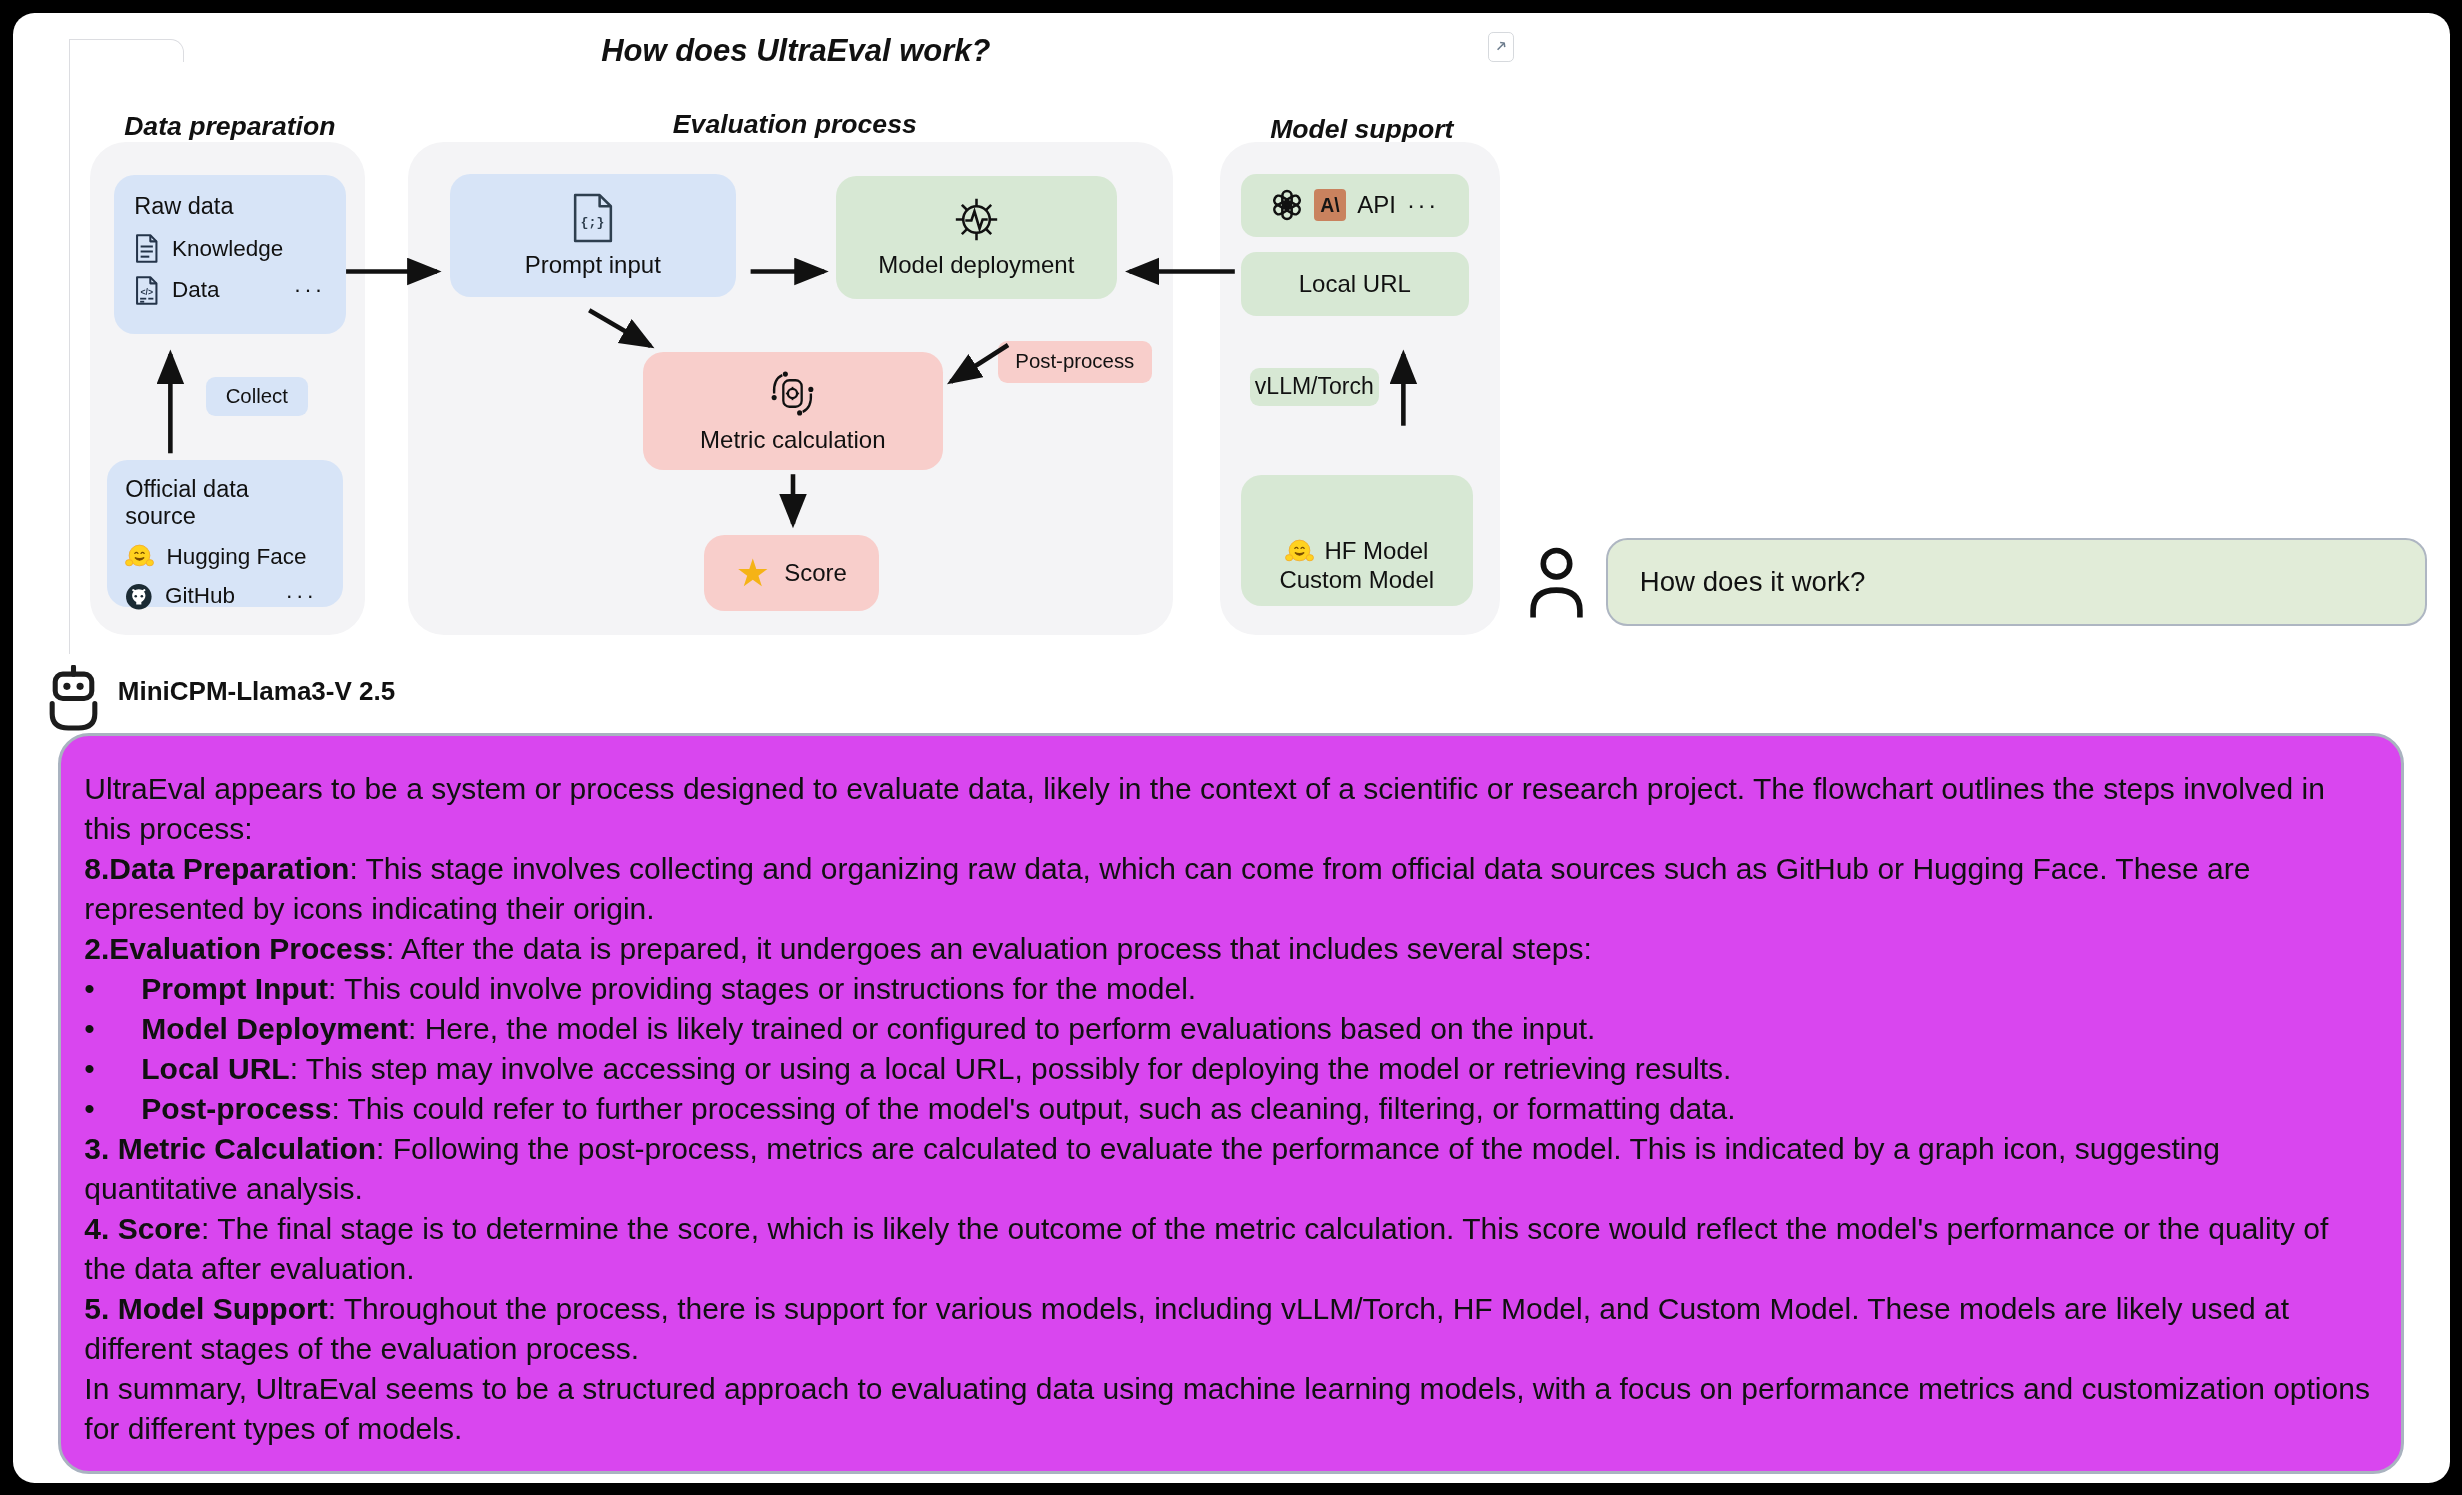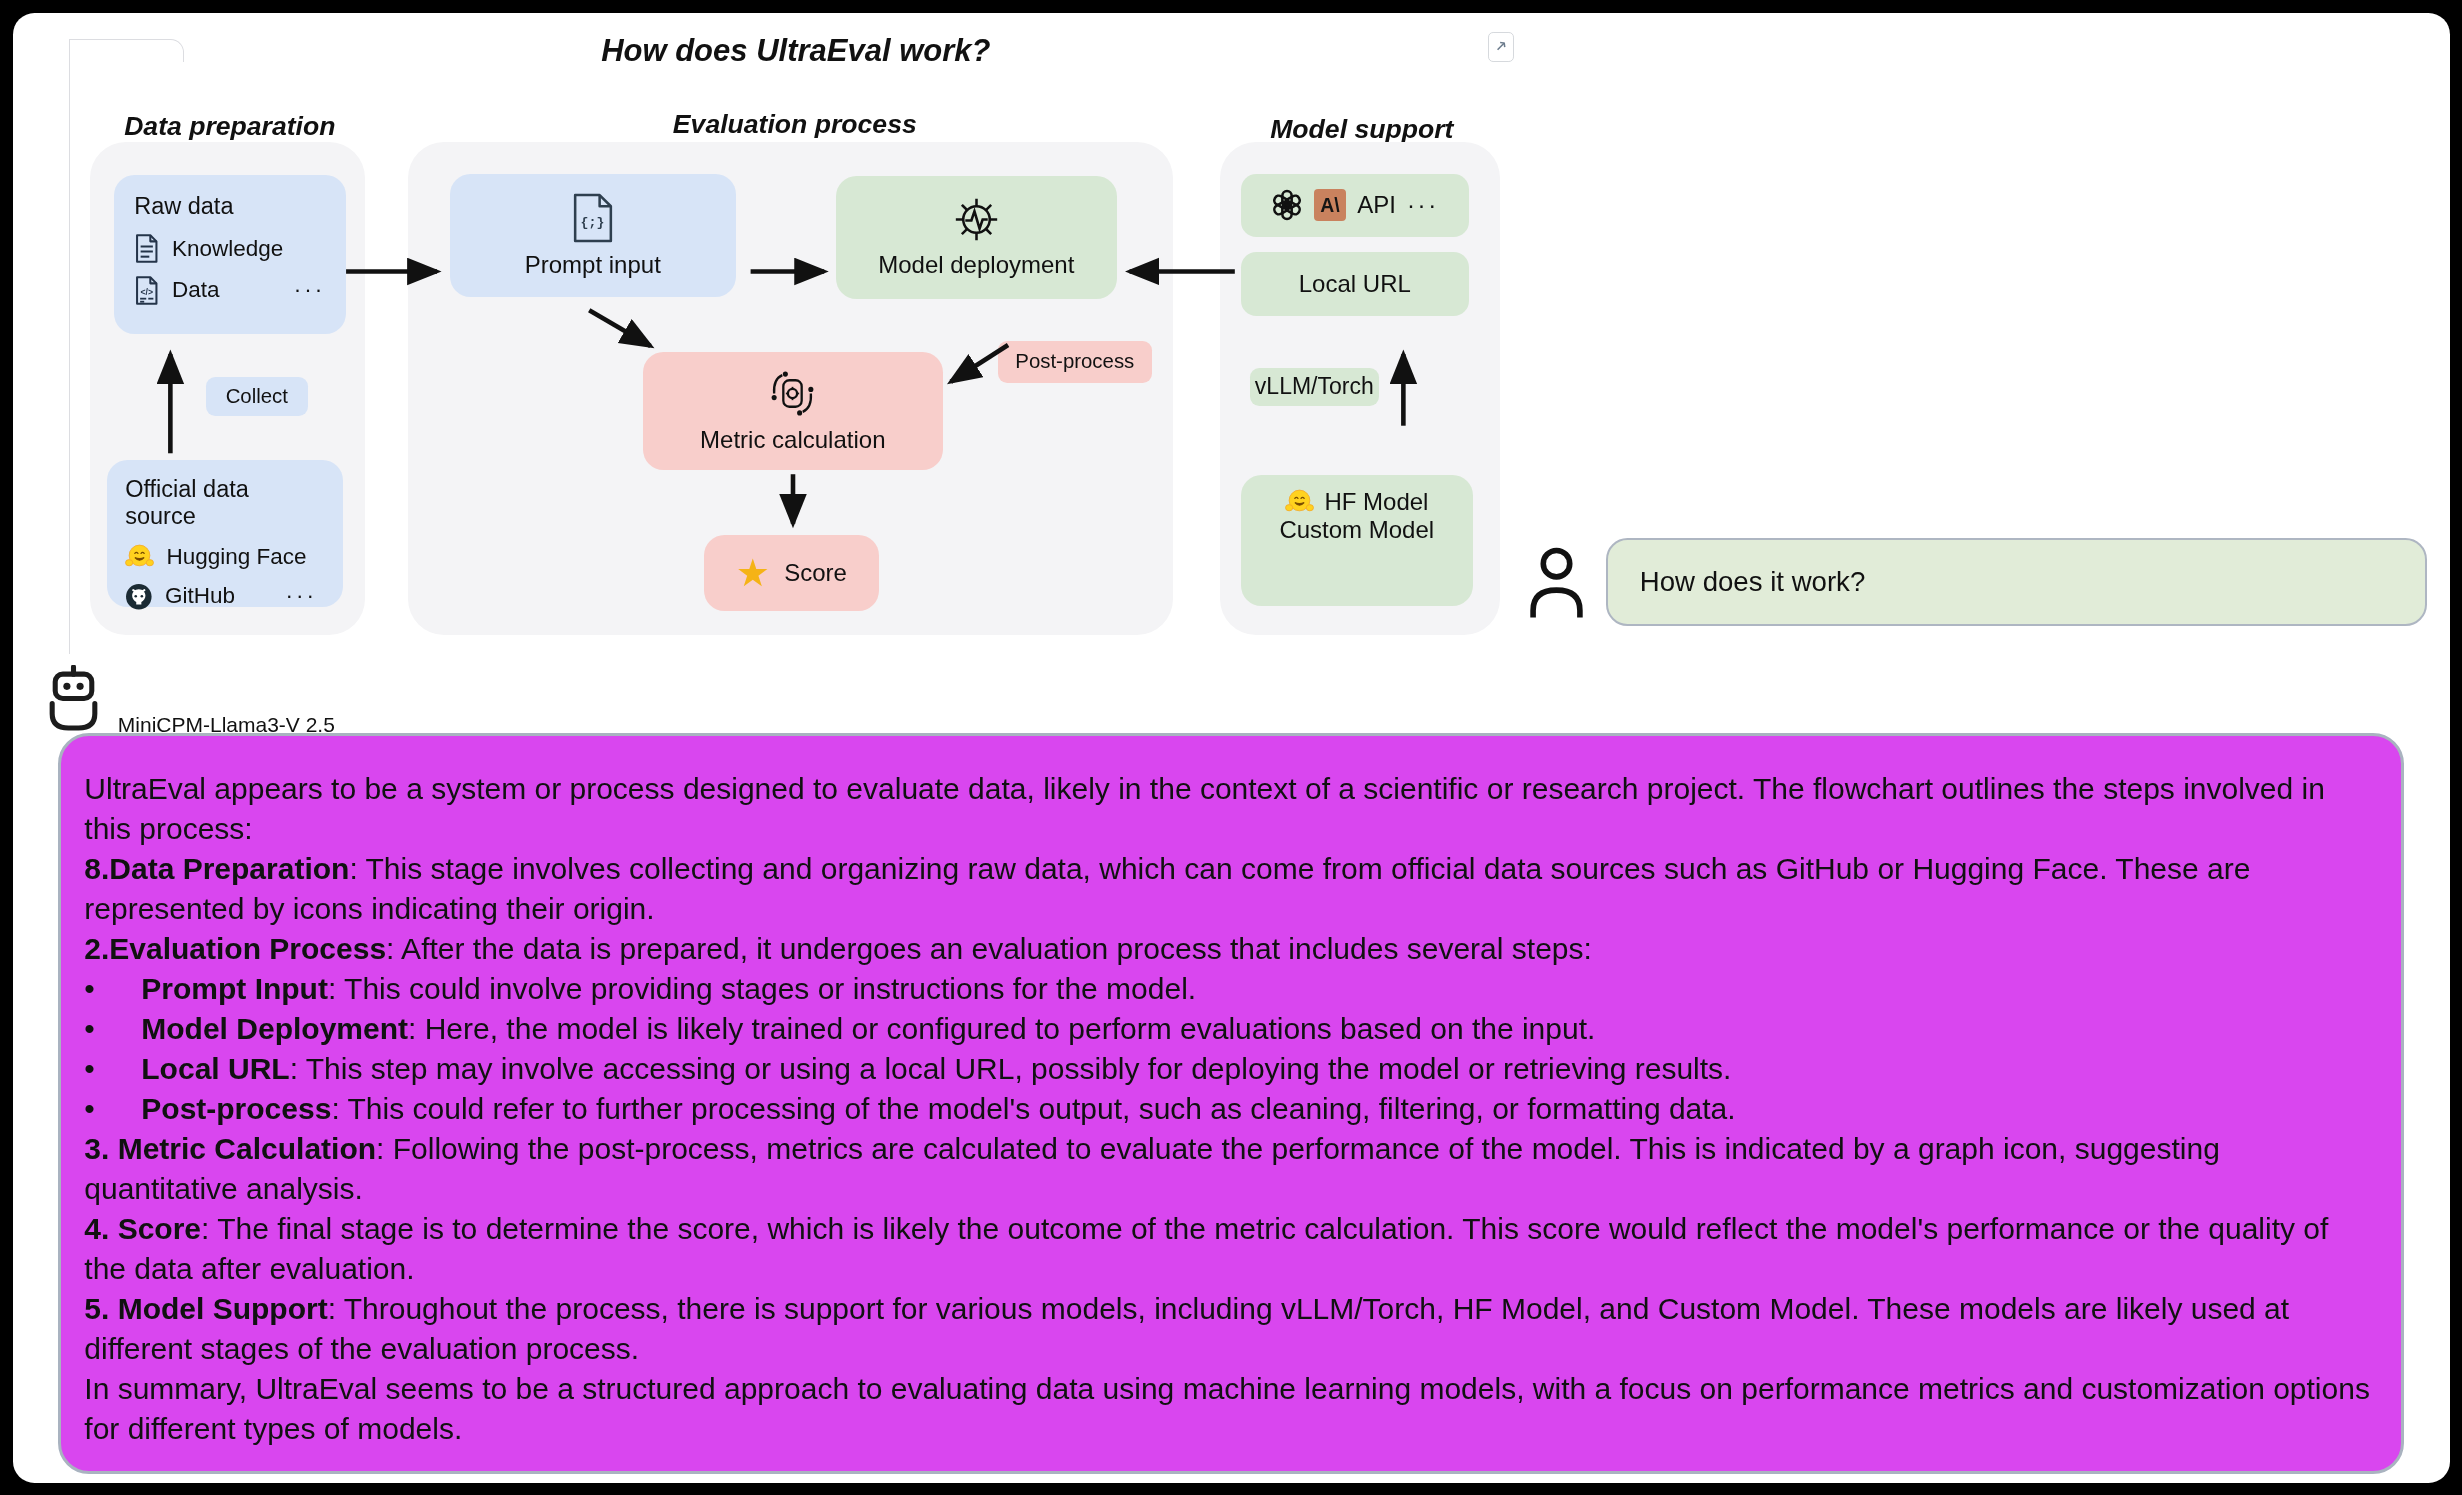--- a/index.html
+++ b/index.html
@@ -27,24 +27,24 @@
   .row{display:flex;align-items:center;gap:12.3px;font-size:22.5px;}
   .more{margin-left:auto;letter-spacing:3.1px;font-size:22.5px;color:#111;}
   .small-tag{display:flex;align-items:center;justify-content:center;font-size:20.4px;border-radius:9.2px;box-sizing:border-box;}
   .center-col{display:flex;flex-direction:column;align-items:center;justify-content:center;}
   .node-label{font-size:24px;margin-top:7.2px;white-space:nowrap;}
   .score-row{display:flex;align-items:center;justify-content:center;gap:14.3px;height:100%;}
   .star{color:#f5b316;font-size:38px;line-height:1;}
   .api-row{display:flex;align-items:center;justify-content:center;gap:11.2px;height:100%;font-size:24px;}
   .anthropic-chip{width:32px;height:32px;background:#c9825e;border-radius:4.1px;display:flex;align-items:center;justify-content:center;font-weight:bold;font-size:19.4px;color:#151515;}
   .centered{display:flex;align-items:center;justify-content:center;height:100%;font-size:24px;}
-  .hf-box{display:flex;flex-direction:column;justify-content:flex-start;align-items:center;font-size:24px;}
+  .hf-box{display:flex;flex-direction:column;justify-content:flex-end;align-items:center;font-size:24px;}
   
   .user-bubble{left:1593px;top:525px;width:821px;height:88px;background:#e1ecd8;border:2.6px solid #aeb6c2;border-radius:21.5px;box-sizing:border-box;display:flex;align-items:center;padding-left:32px;font-size:27.6px;}
-  .model-name{left:105px;top:700px;font-size:21px;font-weight:400;white-space:nowrap;}
+  .model-name{left:105px;top:663px;font-size:26px;font-weight:700;white-space:nowrap;}
   
   .answer-box{left:45px;top:720px;width:2346px;height:741px;background:#d946ef;border:3.1px solid #a9b3c0;border-radius:31px;box-sizing:border-box;padding:33px 25.5px 0 23.5px;}
   .answer-text{font-size:30px;line-height:40px;}
   .answer-text p{margin:0;}
   .answer-text .marker{display:inline-block;width:57px;}
   svg.overlay{left:0;top:0;pointer-events:none;}
   .ico{flex:0 0 auto;display:block;}
 </style>
 </head>
 <body>

